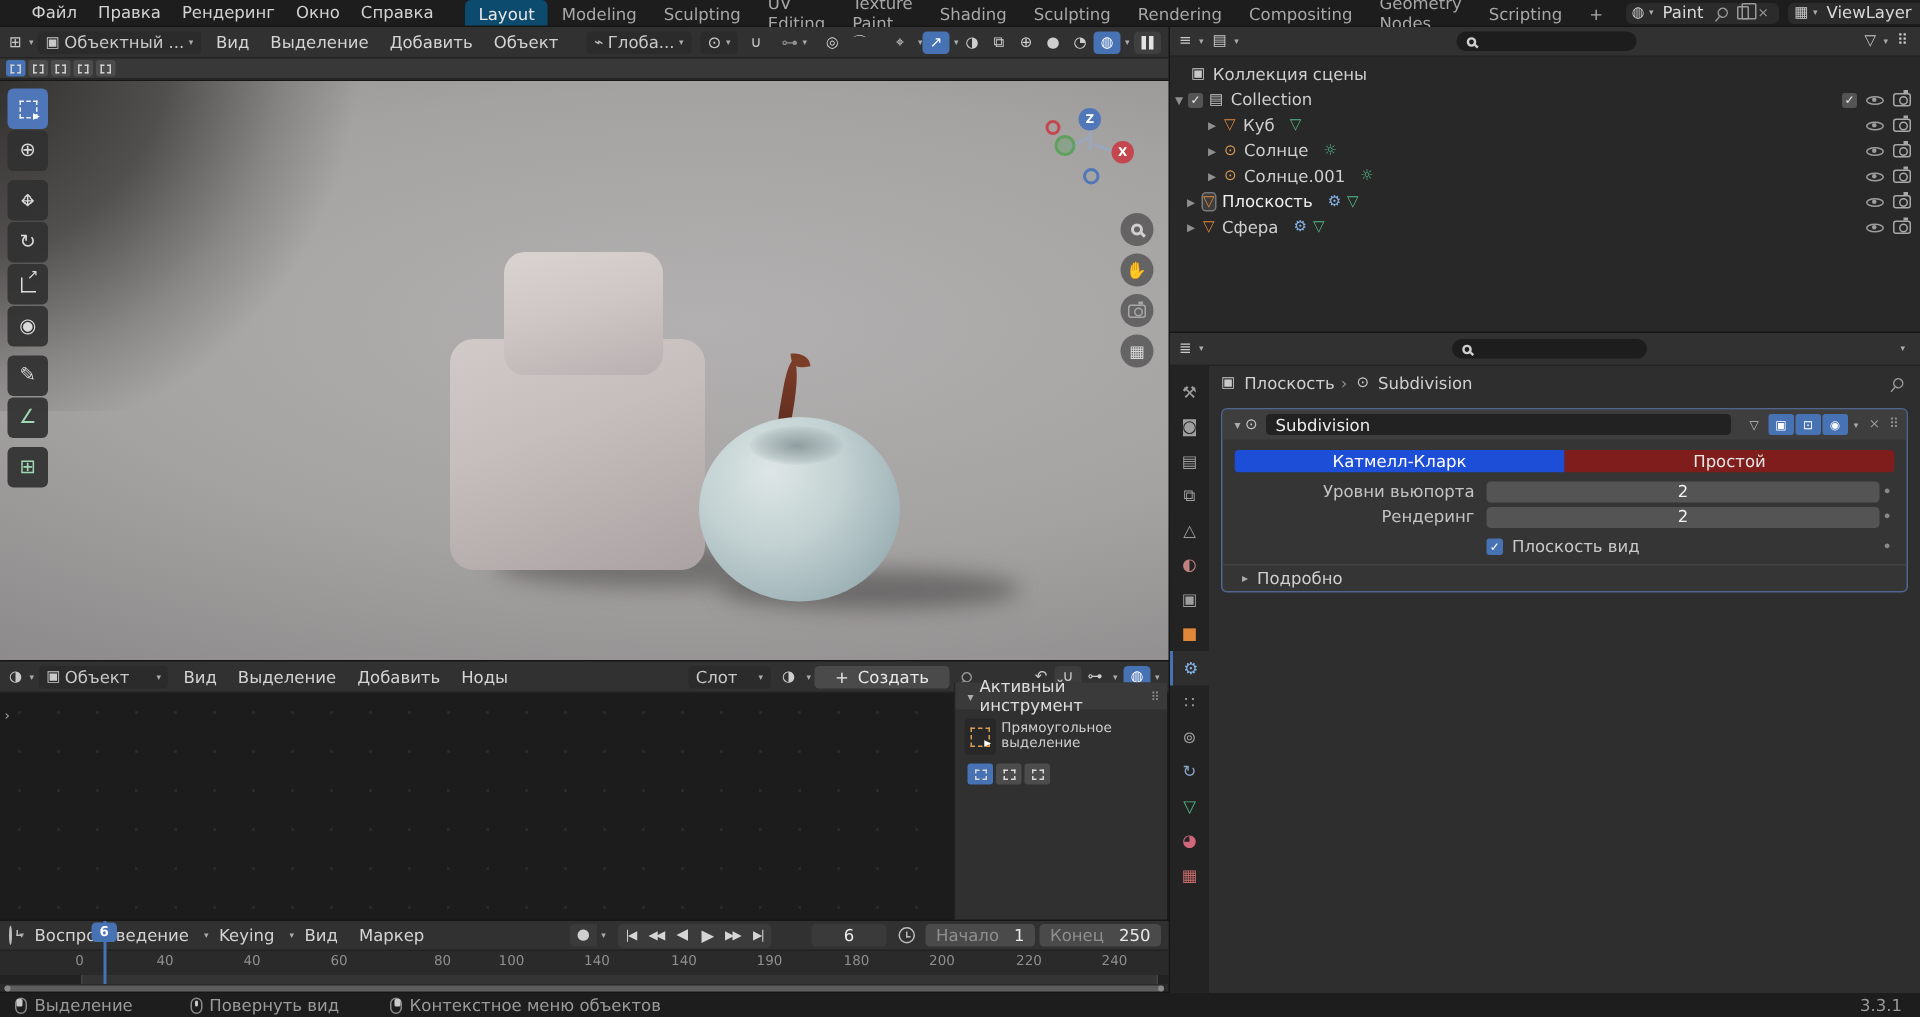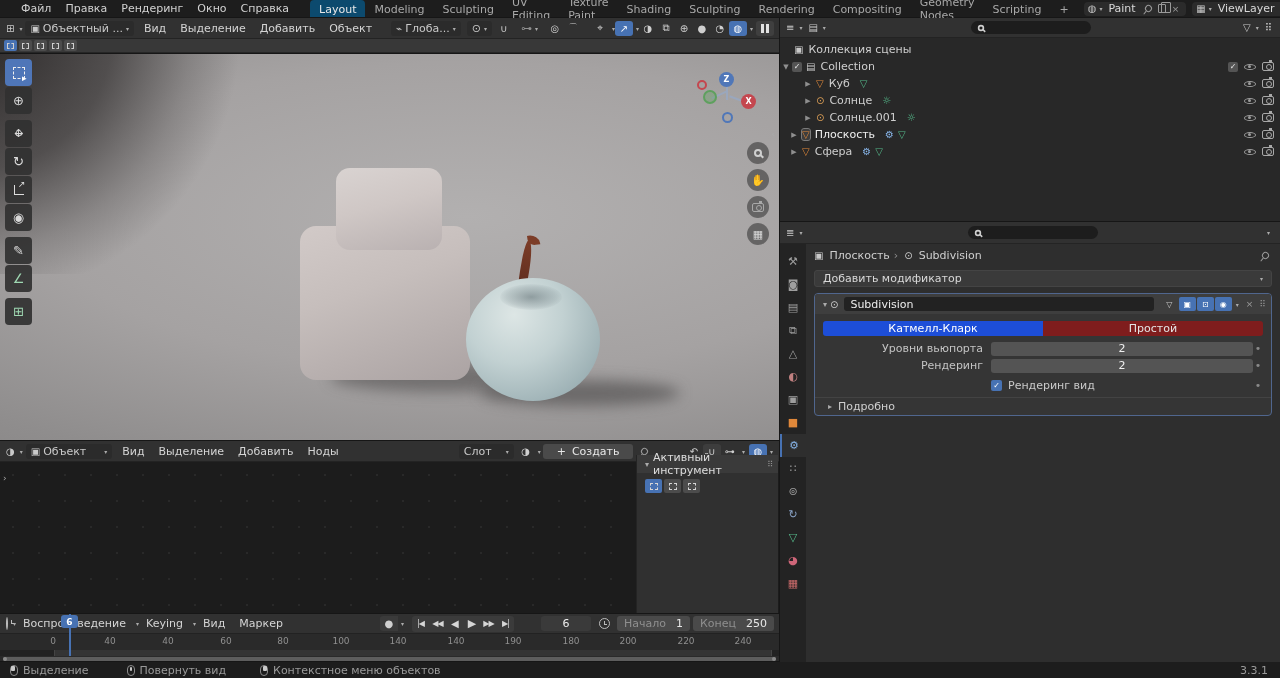--- a/index.html
+++ b/index.html
@@ -434,25 +434,20 @@
     </div>
     <div class="pcontent" style="top:22px">
       <div class="crumb">
         <span class="eicon" style="margin-left:0">▣</span>
         <span style="margin:0 4px">Плоскость</span>
         <span class="dim">›</span>
         <span class="eicon">⊙</span>
         <span style="margin-left:4px">Subdivision</span>
         <span class="grow"></span>
         <span class="i-pin"></span>
-      </div>
-      <div class="addmod">
-        <span>Добавить модификатор</span>
-        <span class="grow"></span>
-        <span class="chev">▾</span>
       </div>
       <div class="mpanel">
         <div class="mhead">
           <span class="chev" style="margin:0 3px;font-size:8px">▾</span>
           <span class="eicon" style="margin:0">⊙</span>
           <div class="namefield">
             <span>Subdivision</span>
           </div>
           <span class="mtgl">▽</span>
           <span class="mtgl on">▣</span>
@@ -479,21 +474,21 @@
         </div>
         <div class="vrow">
           <span class="vlabel">Рендеринг</span>
           <div class="vfield">
               <span>2</span>
             </div>
           <span class="dot">•</span>
         </div>
         <div class="cbrow">
           <span class="cbox">✓</span>
-          <span>Рендеринг вид</span>
+          <span>Плоскость вид</span>
           <span class="grow"></span>
           <span class="dot">•</span>
         </div>
         <div class="advrow">
           <span class="chev" style="margin-right:6px;font-size:8px">▸</span>
           <span>Подробно</span>
         </div>
       </div>
     </div>
   </div>
@@ -533,20 +528,26 @@
     </div>
     <div class="nodesbg"></div>
     <span class="sidearrow" style="left:3px;top:32px">›</span>
     <div class="npanel">
       <div class="nphead">
         <span class="chev" style="margin-right:4px;font-size:8px">▾</span>
         <span>Активный инструмент</span>
         <span class="grow"></span>
         <span class="dim" style="font-size:8px">⠿</span>
       </div>
+      <div class="row">
+        <span class="toolbig">
+            <span class="selbox"></span>
+          </span>
+        <span style="font-size:9px;color:#d0d0d0;margin-top:6px">Прямоугольное выделение</span>
+      </div>
       <div class="row" style="margin:6px 0 0 6px">
         <span class="nbtn on">
             <i></i>
           </span>
         <span class="nbtn">
             <i></i>
           </span>
         <span class="nbtn">
             <i></i>
           </span>
@@ -589,21 +590,21 @@
       <div class="sefield" style="margin-right:5px">
         <span class="dim" style="margin-right:10px">Конец</span>
         <span>250</span>
       </div>
     </div>
     <div class="ruler">
       <span class="tick" style="left:53px">0</span>
       <span class="tick" style="left:110px">40</span>
       <span class="tick" style="left:168px">40</span>
       <span class="tick" style="left:226px">60</span>
-      <span class="tick" style="left:283px">80</span>
+      <span class="tick" style="left:295px">80</span>
       <span class="tick" style="left:341px">100</span>
       <span class="tick" style="left:398px">140</span>
       <span class="tick" style="left:456px">140</span>
       <span class="tick" style="left:513px">190</span>
       <span class="tick" style="left:571px">180</span>
       <span class="tick" style="left:628px">200</span>
       <span class="tick" style="left:686px">220</span>
       <span class="tick" style="left:743px">240</span>
     </div>
     <div class="rangebar">

